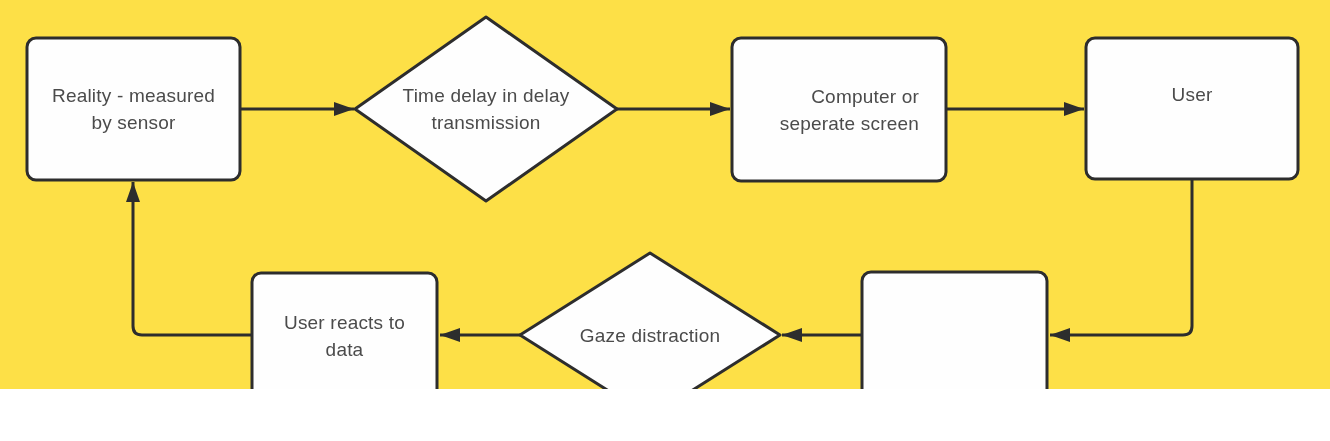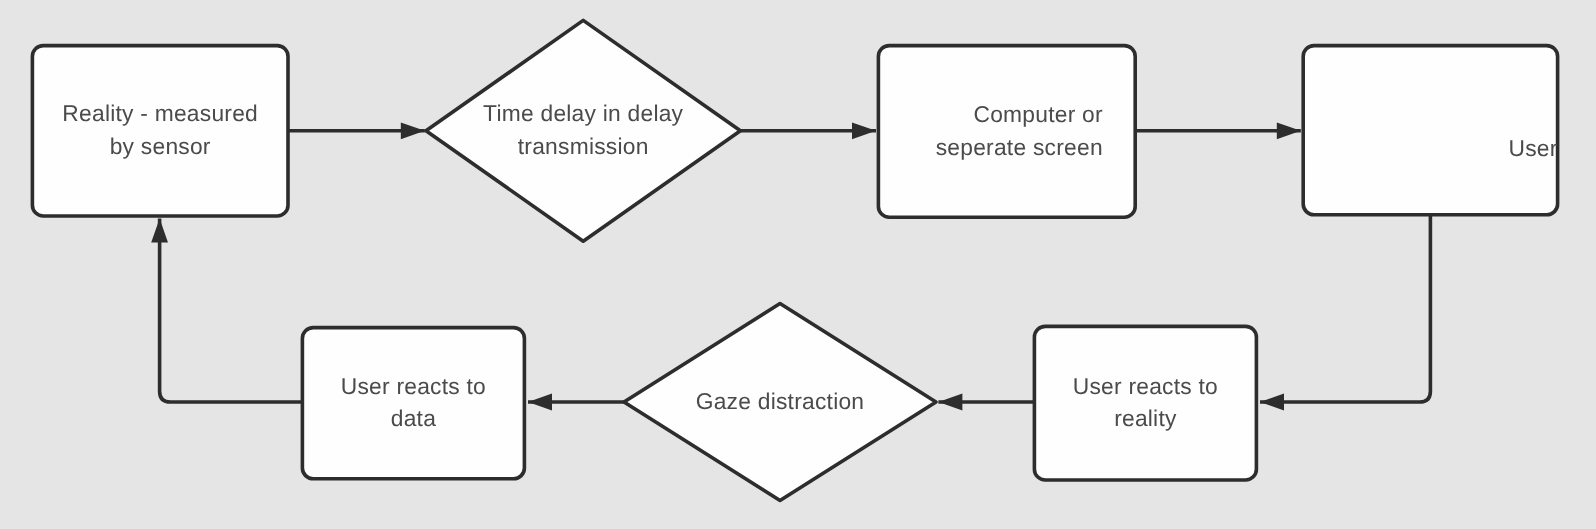--- a/index.html
+++ b/index.html
@@ -1,20 +1,20 @@
 <!DOCTYPE html>
 <html><head>
 <meta charset="utf-8">
 <style>
   html, body { margin: 0; padding: 0; background: #ffffff; }
   .canvas {
     position: relative;
     width: 1330px;
-    height: 441px;
-    background: #e5e5e5;
+    height: 389px;
+    background: #fde047;
     font-family: "Liberation Sans", sans-serif;
     overflow: hidden;
   }
   .shape-layer {
     position: absolute;
     left: 0; top: 0;
     width: 1330px; height: 441px;
     display: block;
   }
   .node-label {
@@ -68,27 +68,24 @@
   </div>
 
   <div class="node-label" style="left:376px; top:17px; width:220px; height:184px;">
     <span>Time delay in delay transmission</span>
   </div>
 
   <div class="node-label" style="left:732px; top:38px; width:214px; height:143px; padding:0 27px;text-align:right;">
     <span>Computer or seperate screen</span>
   </div>
 
-  <div class="node-label" style="left:1086px; top:54px; width:212px; height:141px;justify-content:flex-end;">
+  <div class="node-label" style="left:1086px; top:24px; width:212px; height:141px;">
     <span>User</span>
   </div>
 
-  <div class="node-label" style="left:862px; top:272px; width:185px; height:128px; padding:0 22px;">
-    <span>User reacts to reality</span>
-  </div>
 
   <div class="node-label" style="left:520px; top:253px; width:260px; height:164px;">
     <span>Gaze distraction</span>
   </div>
 
   <div class="node-label" style="left:252px; top:273px; width:185px; height:126px; padding:0 22px;">
     <span>User reacts to data</span>
   </div>
 
 </div>

